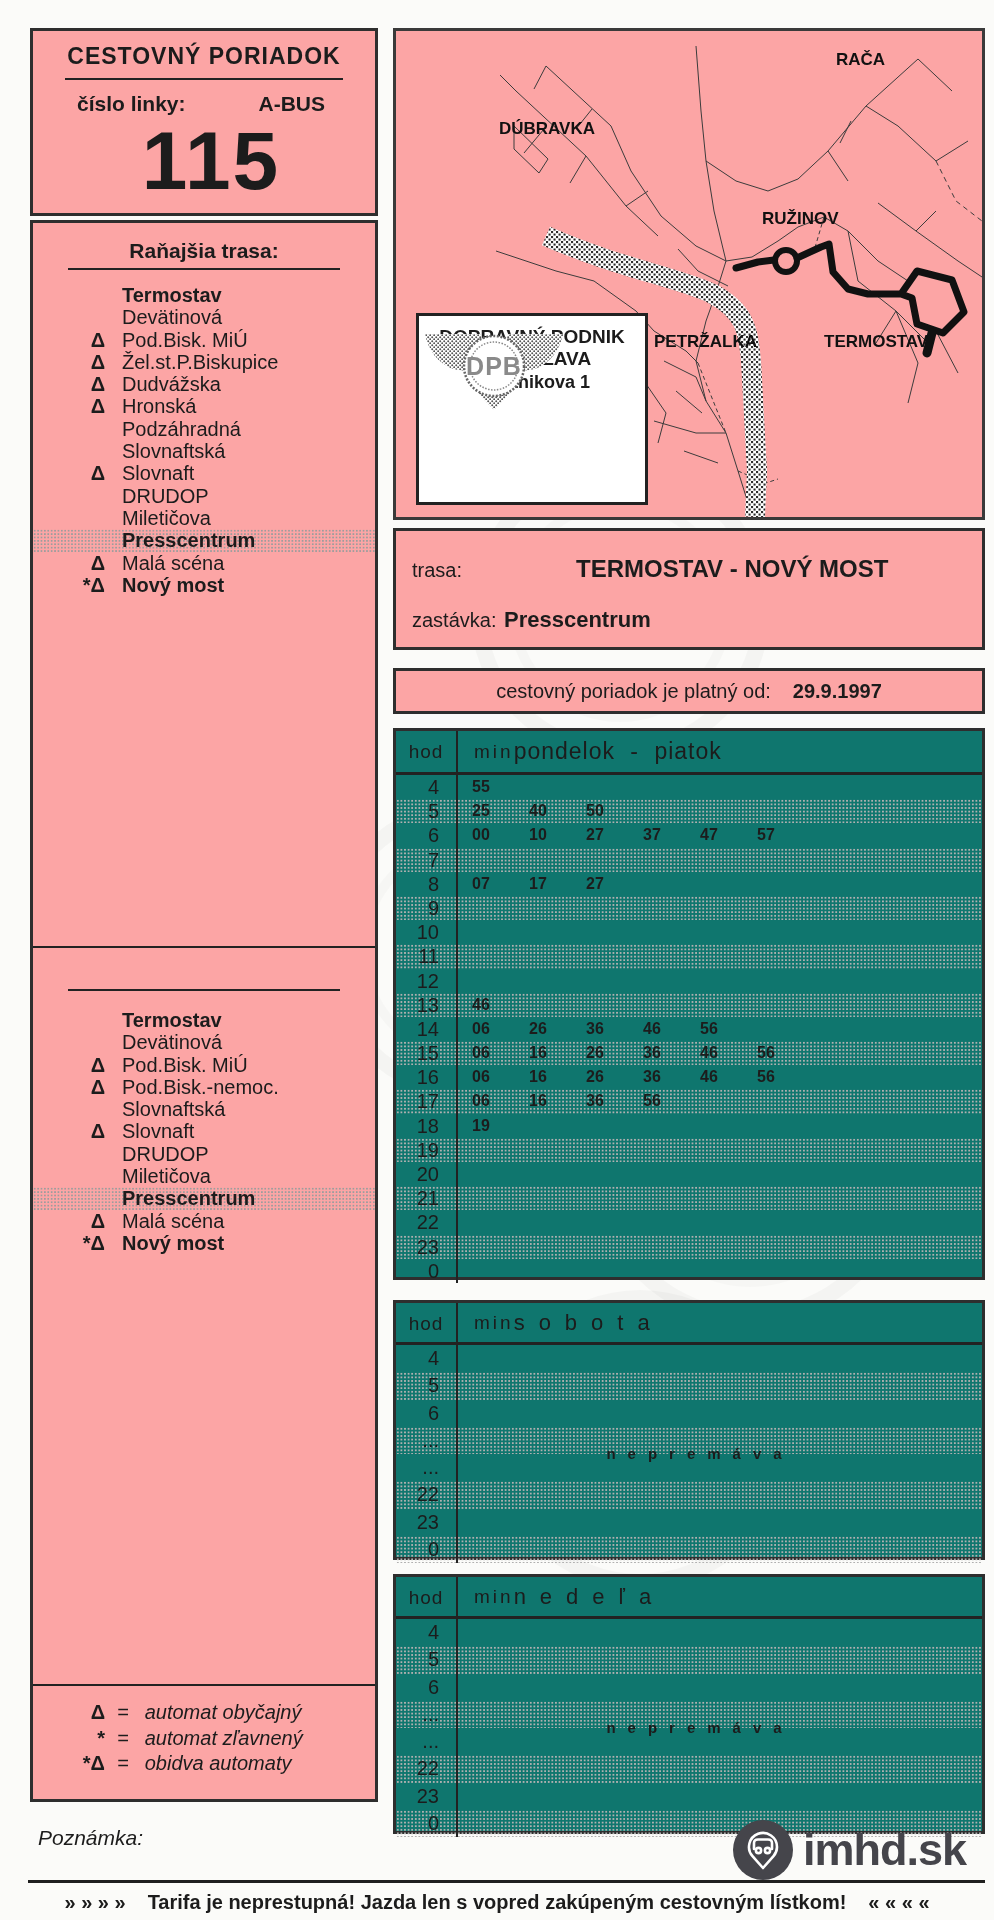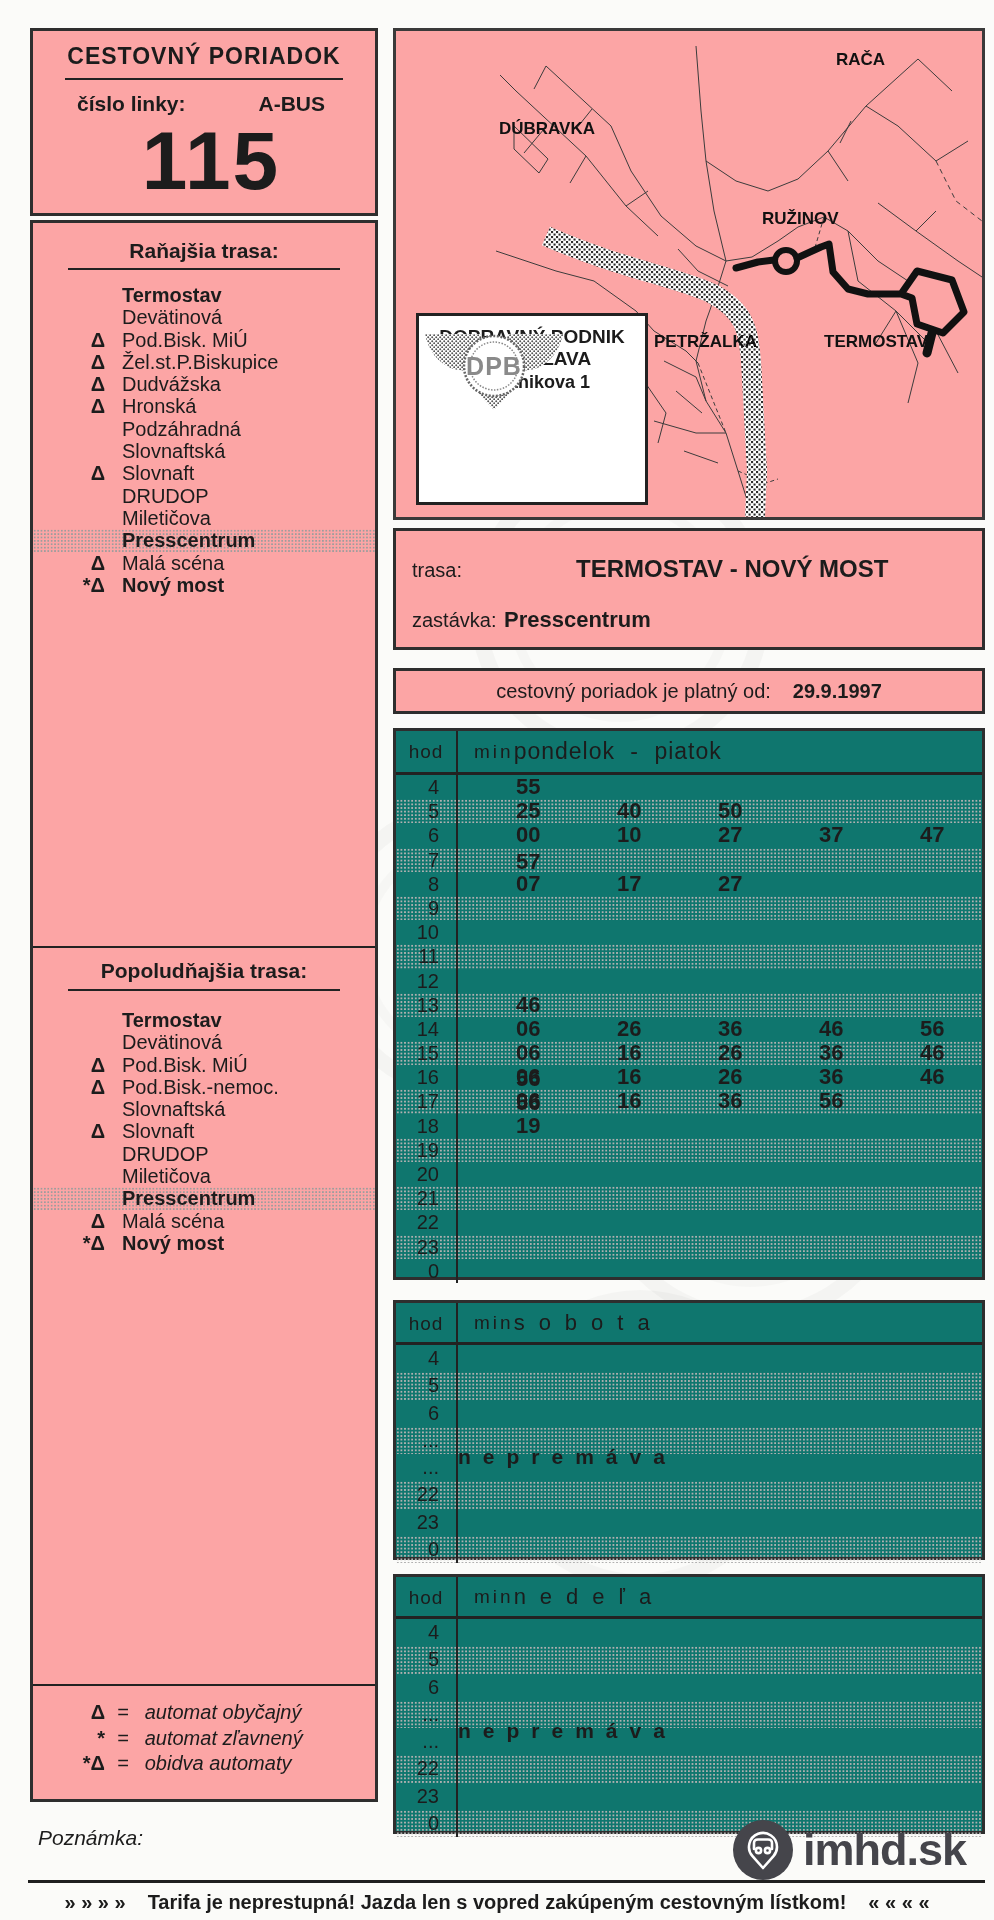--- a/index.html
+++ b/index.html
@@ -68,23 +68,23 @@
   .tt-minlab { margin-left:16px; font-size:19px; letter-spacing:3px; }
   .tt-day { flex:1; text-align:left; font-weight:normal; }
   #tt-weekday .tt-day { font-size:23px; letter-spacing:1px; word-spacing:8px; padding-right:40px; }
   #tt-sat .tt-day, #tt-sun .tt-day { font-size:22px; letter-spacing:14px; padding-right:30px; }
   .tt-body { position:relative; }
   .tt-row { display:flex; }
   #tt-weekday .tt-row { height:24.19px; line-height:24.19px; }
   #tt-sat .tt-row, #tt-sun .tt-row { height:27.25px; line-height:27.25px; }
   .tt-hour { width:62px; text-align:right; padding-right:17px; font-size:20px; border-right:2px solid #222; flex:none; }
   .tt-mins { flex:1; padding-left:14px; }
-  .tt-min { display:inline-block; width:57px; font-weight:bold; font-size:22px;margin-left:44px; }
+  .tt-min { display:inline-block; width:57px; font-weight:bold; font-size:16px; }
   .shaded { background-image: radial-gradient(circle,#b0b0b0 0.8px, transparent 1.05px); background-size:3.6px 3.6px; }
-  .tt-note { position:absolute; left:62px; right:40px; top:100px; font-size:21px; font-weight:bold; letter-spacing:12px; }
+  .tt-note { position:absolute; left:62px; right:40px; top:100px; text-align:center; font-size:15px; font-weight:bold; letter-spacing:12px; }
 
   .brand { position:absolute; left:733px; top:1820px; display:flex; align-items:center; gap:10px; z-index:5; }
   .brand-text { font-size:45px; font-weight:bold; color:#45454b; letter-spacing:-1px; }
 
   .footer-rule { position:absolute; left:28px; top:1880px; width:957px; border-top:3px solid #1f1f1f; }
   .footer { position:absolute; left:0; right:0; top:1891px; display:flex; justify-content:center; gap:22px; font-size:20px; font-weight:bold; white-space:nowrap; }
 </style>
 </head>
 <body>
 
@@ -161,21 +161,20 @@
           <span class="stop-marker">Δ</span>
           <span class="stop-name">Malá scéna</span>
         </div>
         <div class="stop-row">
           <span class="stop-marker">*Δ</span>
           <span class="stop-name b">Nový most</span>
         </div>
       </div>
 
     <div class="hdiv" style="top:723px;"></div>
-    <div class="sec-title" style="top:736px;">Popoludňajšia trasa:</div>
     <div class="sec-rule" style="top:766px;"></div>
     <div class="stops" id="afternoon-stops" style="top:786px;">
         <div class="stop-row">
           <span class="stop-marker"></span>
           <span class="stop-name b">Termostav</span>
         </div>
         <div class="stop-row">
           <span class="stop-marker"></span>
           <span class="stop-name">Devätinová</span>
         </div>

